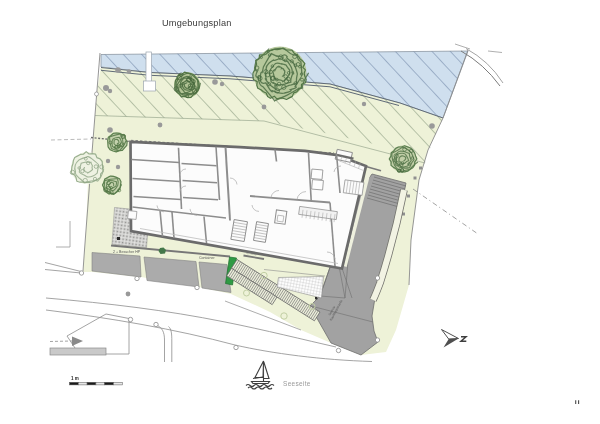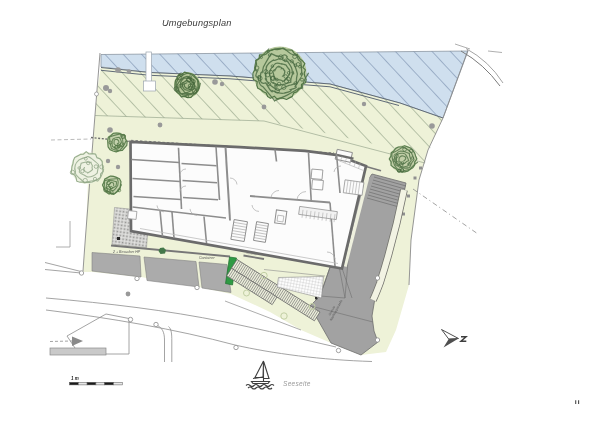--- a/index.html
+++ b/index.html
@@ -1,16 +1,16 @@
 <!DOCTYPE html>
 <html><head>
 <meta charset="utf-8">
 <style>
   html,body{margin:0;padding:0;background:#ffffff;}
-  #page{position:relative;width:600px;height:424px;background:#5eead4;font-family:"Liberation Sans",sans-serif;overflow:hidden;font-style:italic;}
+  #page{position:relative;width:600px;height:424px;background:#5eead4;font-family:"Liberation Sans",sans-serif;overflow:hidden;}
 </style>
 </head>
 <body>
 <div id="page">
 <svg width="600" height="424" viewBox="0 0 600 424">
 <defs>
   <pattern id="hatchB" width="13.4" height="13.4" patternUnits="userSpaceOnUse" patternTransform="rotate(47)">
     <line x1="0" y1="0" x2="13.4" y2="0" stroke="#6d84a5" stroke-width="1.05"></line>
   </pattern>
   <pattern id="hatchG" width="13.4" height="13.4" patternUnits="userSpaceOnUse" patternTransform="rotate(47)">

